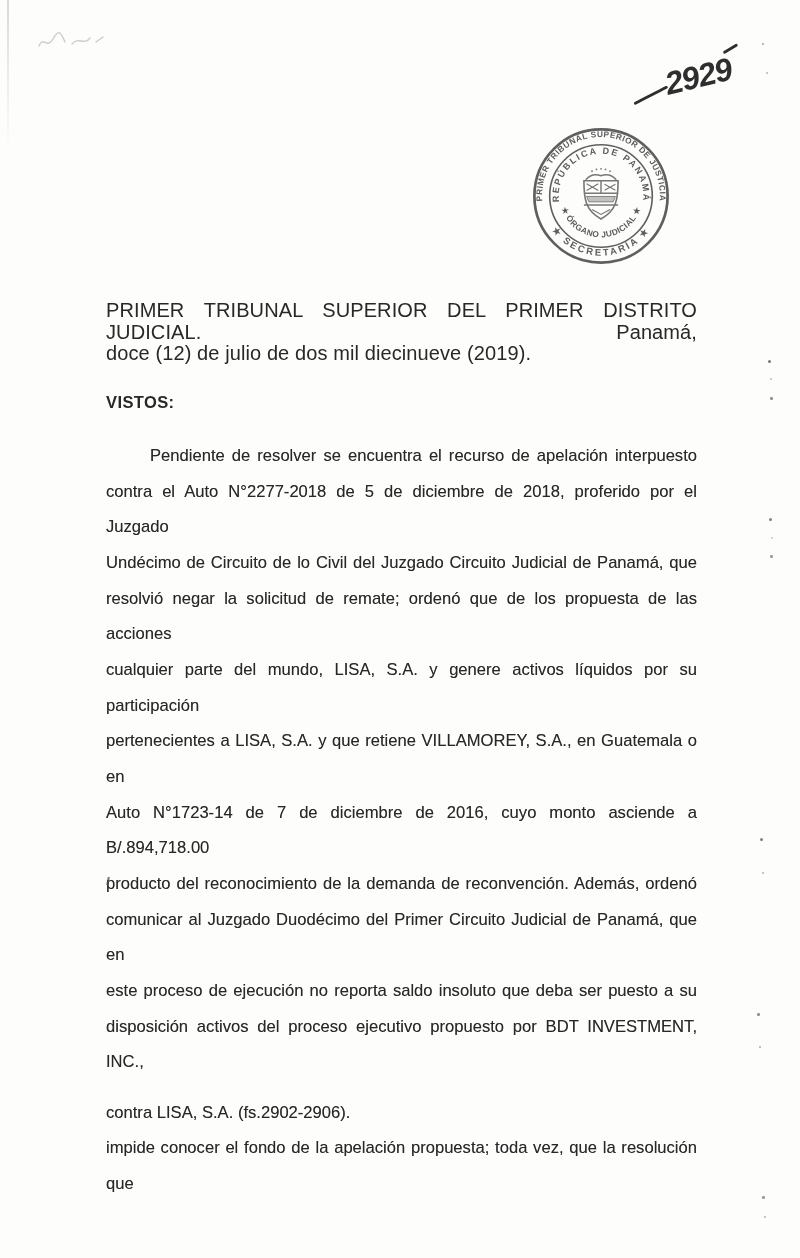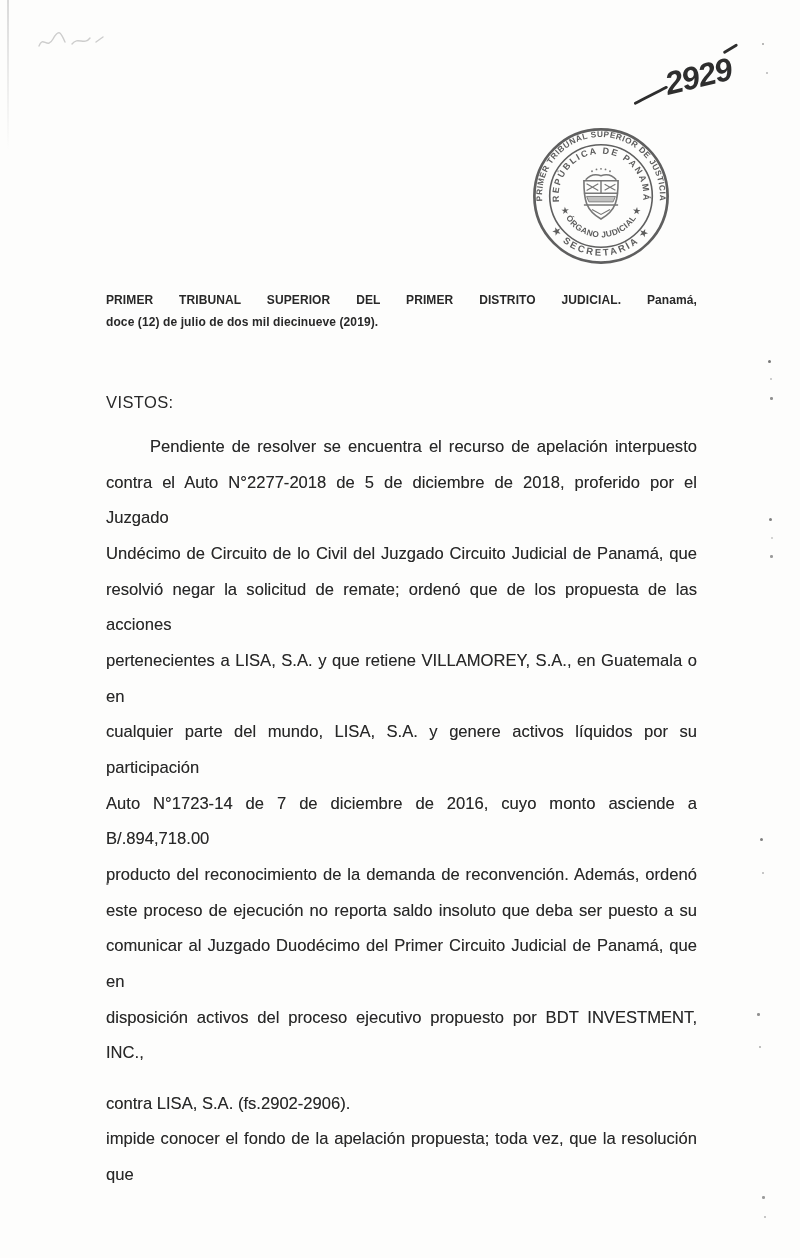--- a/index.html
+++ b/index.html
@@ -24,38 +24,38 @@
   }
   
   .seal{ position:absolute; left:529px; top:124px; width:144px; height:144px; opacity:.88; }
   .seal text{ font-family:"Liberation Sans", sans-serif; font-weight:bold; fill:#474747; }
   .seal .ring-big{ font-size:9.2px; letter-spacing:.6px; }
   .seal .ring-bottom{ font-size:10.5px; letter-spacing:2.6px; }
   .seal .ring-inner-top{ font-size:10px; letter-spacing:2.1px; }
   .seal .ring-inner-bottom{ font-size:9.3px; letter-spacing:.4px; }
   
   .header{
-    position:absolute; left:106px; top:290px; width:591px;
-    font-weight:bold; font-size:12px; line-height:21.6px;
+    position:absolute; left:106px; top:300px; width:591px;
+    font-weight:normal; font-size:20px; line-height:21.6px;
     letter-spacing:.1px;
   }
   .header .l1{ text-align:justify; text-align-last:justify; }
   .vistos{
     position:absolute; left:106px; top:393px;
-    font-weight:normal; font-size:16.5px; letter-spacing:.4px;
+    font-weight:bold; font-size:16.5px; letter-spacing:.4px;
   }
   
   .bodytext{
     position:absolute; left:106px; top:429px; width:591px;
     font-size:16.6px; line-height:35.65px;
     text-shadow:0 0 .35px rgba(45,45,45,.45);
   }
   .ln{ text-align:justify; text-align-last:justify; }
   .ln.last{ text-align-last:left;margin-top:15px; }
-  .ln.ind{ padding-left:44px; }
+  .ln.ind{ padding-left:44px;margin-top:9px; }
   
   .pencil{ position:absolute; left:36px; top:25px; opacity:.75; }
   .stray-tick{
     position:absolute; left:107px; top:877px; width:2px; height:8px;
     background:#4a4a4a; transform:rotate(12deg); opacity:.8;
   }
   .speck{ position:absolute; background:#4a4a4a; border-radius:50%; }
 </style>
 </head>
 <body>
@@ -112,26 +112,26 @@
   </div>
 
   <div class="vistos">VISTOS:</div>
 
   <div class="bodytext">
     <div>
       <div class="ln ind">Pendiente de resolver se encuentra el recurso de apelación interpuesto</div>
       <div class="ln">contra el Auto N°2277-2018 de 5 de diciembre de 2018, proferido por el Juzgado</div>
       <div class="ln">Undécimo de Circuito de lo Civil del Juzgado Circuito Judicial de Panamá, que</div>
       <div class="ln">resolvió negar la solicitud de remate; ordenó que de los propuesta de las acciones</div>
+      <div class="ln">cualquier parte del mundo, LISA, S.A. y genere activos líquidos por su participación</div>
       <div class="ln">pertenecientes a LISA, S.A. y que retiene VILLAMOREY, S.A., en Guatemala o en</div>
-      <div class="ln">cualquier parte del mundo, LISA, S.A. y genere activos líquidos por su participación</div>
       <div class="ln">Auto N°1723-14 de 7 de diciembre de 2016, cuyo monto asciende a B/.894,718.00</div>
       <div class="ln">producto del reconocimiento de la demanda de reconvención.  Además, ordenó</div>
+      <div class="ln">comunicar al Juzgado Duodécimo del Primer Circuito Judicial de Panamá, que en</div>
       <div class="ln">este proceso de ejecución no reporta saldo insoluto que deba ser puesto a su</div>
-      <div class="ln">comunicar al Juzgado Duodécimo del Primer Circuito Judicial de Panamá, que en</div>
       <div class="ln">disposición activos del proceso ejecutivo propuesto por BDT INVESTMENT, INC.,</div>
       <div class="ln last">contra LISA, S.A.  (fs.2902-2906).</div>
     </div>
     <div>
       <div class="ln">impide conocer el fondo de la apelación propuesta; toda vez, que la resolución que</div>
 
     </div>
 
   </div>
 

